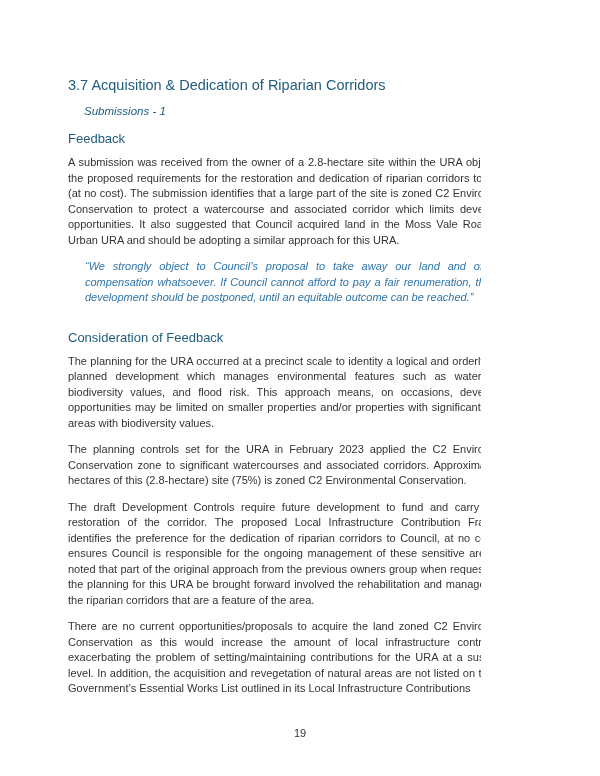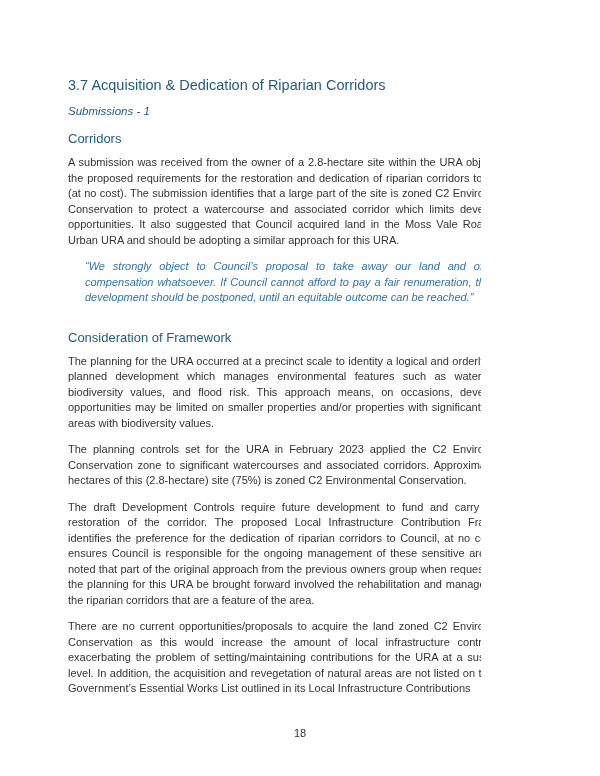--- a/index.html
+++ b/index.html
@@ -26,21 +26,21 @@
     font-size: 14.5px;
     font-weight: 400;
     color: #1f5c7c;
     margin: 0 0 10px 0;
     line-height: 17px;
   }
   .subnote {
     font-size: 11.5px;
     font-style: italic;
     color: #1f5c7c;
-    margin: 0 0 13px 0;
+    margin: 0 0 13px 16px;
     line-height: 14px;
   }
   .sub-heading {
     font-size: 13px;
     font-weight: 400;
     color: #1f5c7c;
     margin: 0 0 8px 0;
     line-height: 16px;
   }
   p.body-text {
@@ -74,32 +74,32 @@
 </head>
 <body>
 
 <div class="page">
   <div class="content">
 
     <h1 class="section-heading">3.7 Acquisition &amp; Dedication of Riparian Corridors</h1>
 
     <p class="subnote">Submissions - 1</p>
 
-    <h2 class="sub-heading">Corridors</h2>
+    <h2 class="sub-heading">Feedback</h2>
 
     <p class="body-text">A submission was received from the owner of a 2.8-hectare site within the URA objecting to the proposed requirements for the restoration and dedication of riparian corridors to Council (at no cost). The submission identifies that a large part of the site is zoned C2 Environmental Conservation to protect a watercourse and associated corridor which limits development opportunities. It also suggested that Council acquired land in the Moss Vale Road South Urban URA and should be adopting a similar approach for this URA.</p>
 
     <p class="quote">“We strongly object to Council’s proposal to take away our land and offer no compensation whatsoever. If Council cannot afford to pay a fair renumeration, then the development should be postponed, until an equitable outcome can be reached.”</p>
 
-    <h2 class="sub-heading">Consideration of Framework</h2>
+    <h2 class="sub-heading">Consideration of Feedback</h2>
 
     <p class="body-text">The planning for the URA occurred at a precinct scale to identity a logical and orderly master planned development which manages environmental features such as watercourses, biodiversity values, and flood risk. This approach means, on occasions, development opportunities may be limited on smaller properties and/or properties with significant or large areas with biodiversity values.</p>
 
     <p class="body-text">The planning controls set for the URA in February 2023 applied the C2 Environmental Conservation zone to significant watercourses and associated corridors. Approximately 2.1 hectares of this (2.8-hectare) site (75%) is zoned C2 Environmental Conservation.</p>
 
     <p class="body-text">The draft Development Controls require future development to fund and carry out the restoration of the corridor. The proposed Local Infrastructure Contribution Framework identifies the preference for the dedication of riparian corridors to Council, at no cost. This ensures Council is responsible for the ongoing management of these sensitive areas. It is noted that part of the original approach from the previous owners group when requesting that the planning for this URA be brought forward involved the rehabilitation and management of the riparian corridors that are a feature of the area.</p>
 
     <p class="body-text"><span>There are no current opportunities/proposals to acquire the land zoned C2 Environmental Conservation as this would increase the amount of local infrastructure contributions, exacerbating the problem of setting/maintaining contributions for the URA at a sustainable level. In addition, the acquisition and revegetation of natural areas are not listed on the NSW Government’s </span><span class="italic">Essential Works</span><span> List outlined in its Local Infrastructure Contributions</span></p>
 
   </div>
 
-  <div class="page-number">18</div>
+  <div class="page-number">19</div>
 </div>
 
 </body></html>

